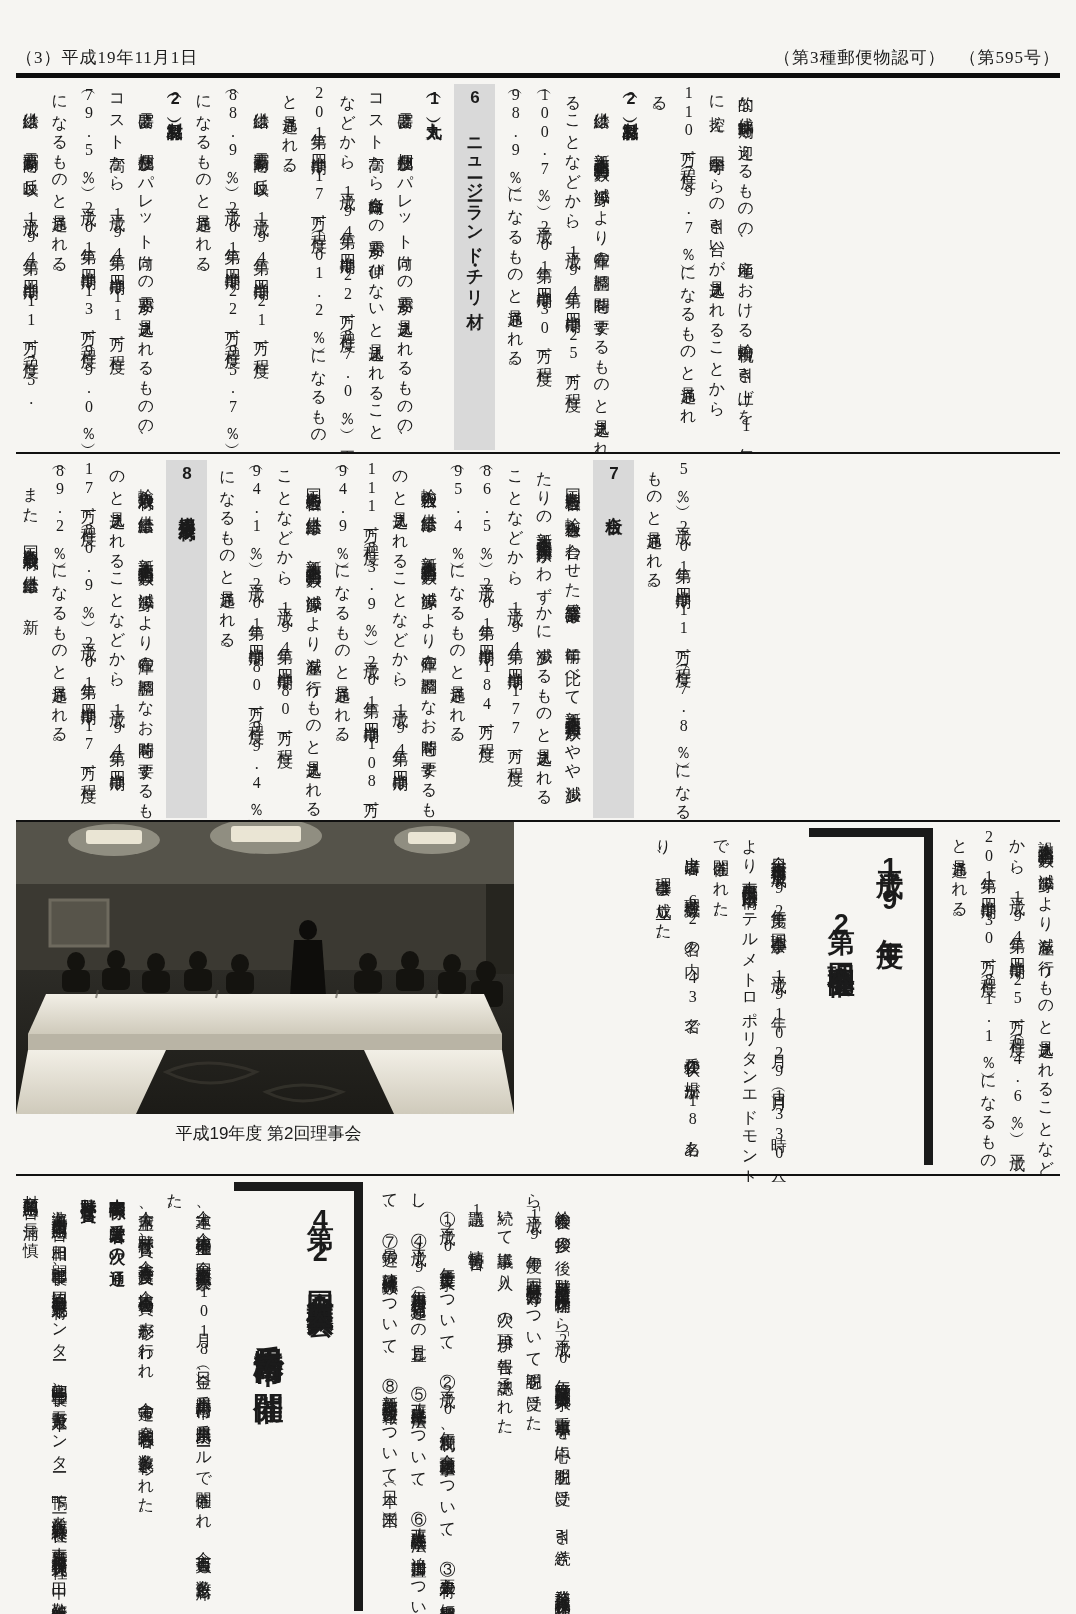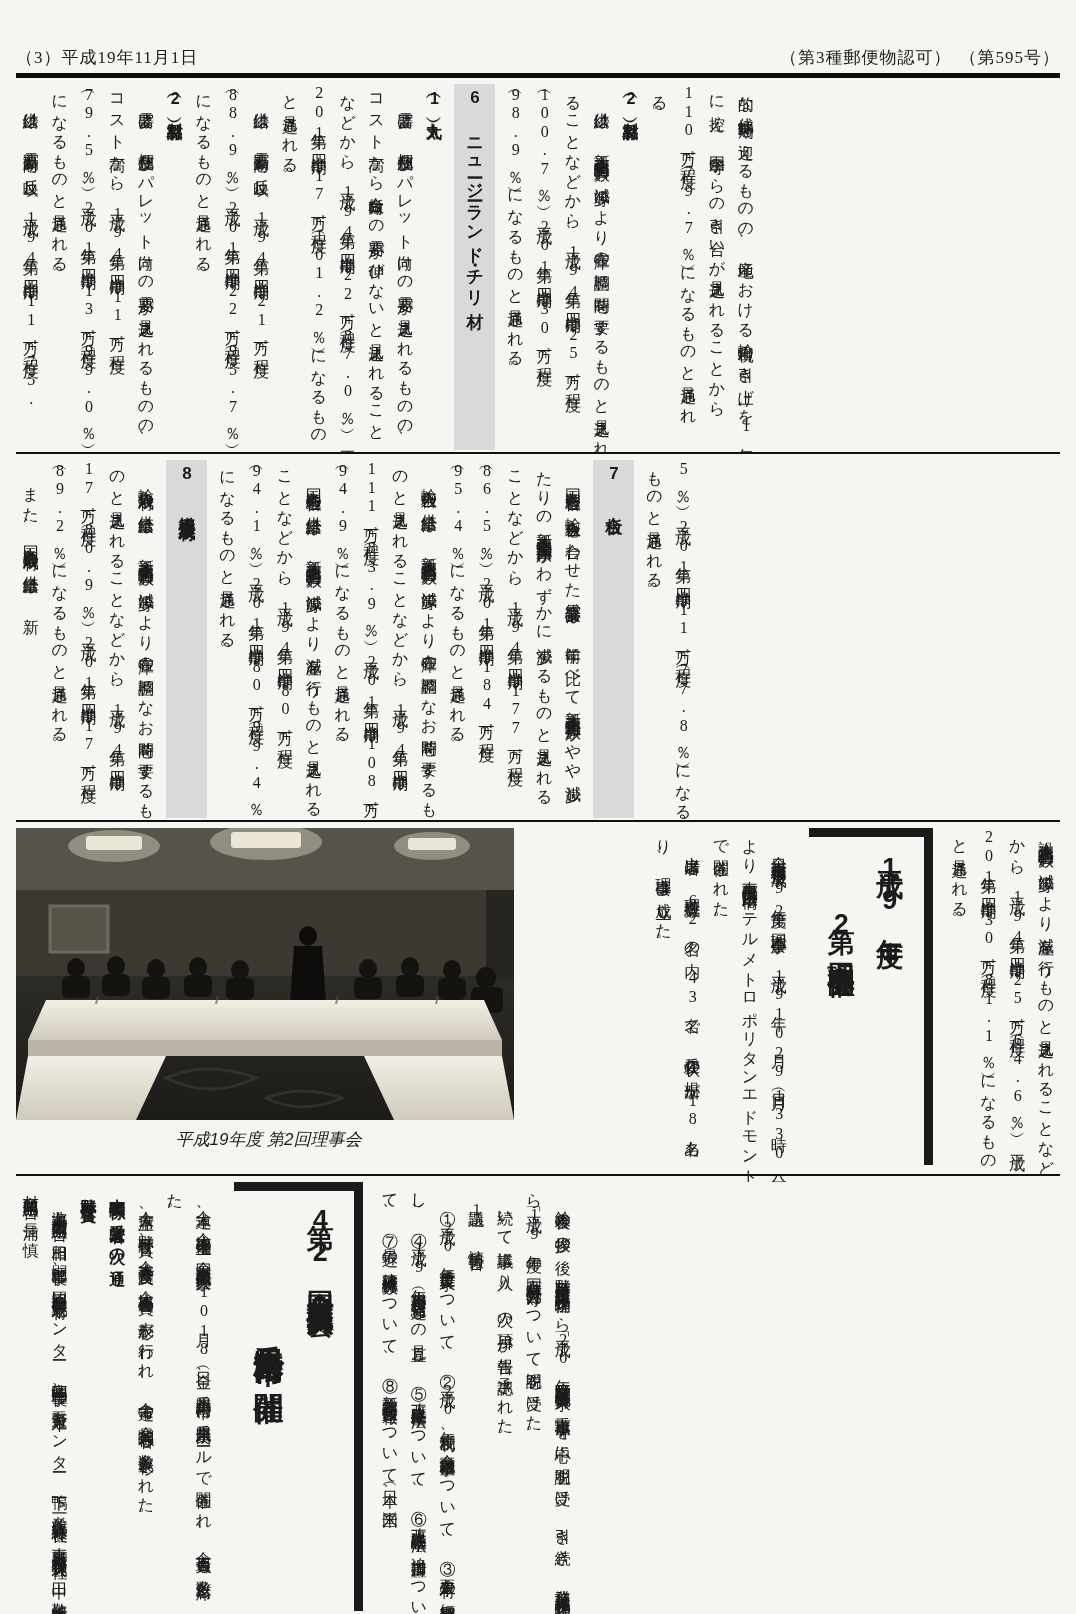--- a/index.html
+++ b/index.html
@@ -6,21 +6,21 @@
   body{width:1076px;height:1614px;position:relative;overflow:hidden;
        font-family:"Liberation Serif",serif;color:#1b1b1b;}
   .page{padding:0 16px;}
 
   
   .masthead{display:flex;align-items:flex-end;justify-content:space-between;
             height:50px;padding-top:19px;}
   .mast-date{font-size:17px;letter-spacing:1px;}
   .mast-title{font-size:36px;font-weight:700;letter-spacing:26px;
               font-family:"Liberation Serif",serif;transform:translateX(13px);}
-  .mast-right{font-size:17px;letter-spacing:1px;display:flex;gap:8px;}
+  .mast-right{font-size:17px;letter-spacing:1px;display:flex;gap:14px;}
   .mast-rule{border:0;border-top:5px solid #0d0d0d;margin:4px 0 0 0;}
 
   
   .rule{border:0;border-top:2px solid #111;margin:0;}
 
   
   .vband{writing-mode:vertical-rl;text-orientation:upright;
          overflow:hidden;font-size:16px;line-height:1.8;letter-spacing:1.5px;
          padding:6px 0 2px 0;}
   .vband p{margin:0;text-indent:1em;}
@@ -37,21 +37,21 @@
   
   .headline-box{border-top:9px solid #1a1a1a;border-right:9px solid #1a1a1a;
                 font-family:"Liberation Sans",sans-serif;font-weight:700;
                 padding:12px 10px 0 8px;margin:0 12px 0 16px;}
   .headline-box .hl1{font-size:27px;letter-spacing:2px;}
   .headline-box .hl2{font-size:27px;letter-spacing:2px;}
   .headline-box .hl2.big{font-size:30px;}
 
   
   .band3{display:flex;height:352px;}
-  .photo-fig{width:505px;flex:0 0 505px;padding-top:6px;font-style:italic;}
+  .photo-fig{width:505px;flex:0 0 505px;padding-top:0;}
   .photo-frame{width:498px;height:292px;background:#222;}
   .photo-caption{font-size:17px;text-align:center;padding-top:8px;
                  font-family:"Liberation Sans",sans-serif;}
   .band3-text{flex:1;height:100%;padding-top:6px;}
 </style>
 </head>
 <body>
 
 <div class="page">
 

